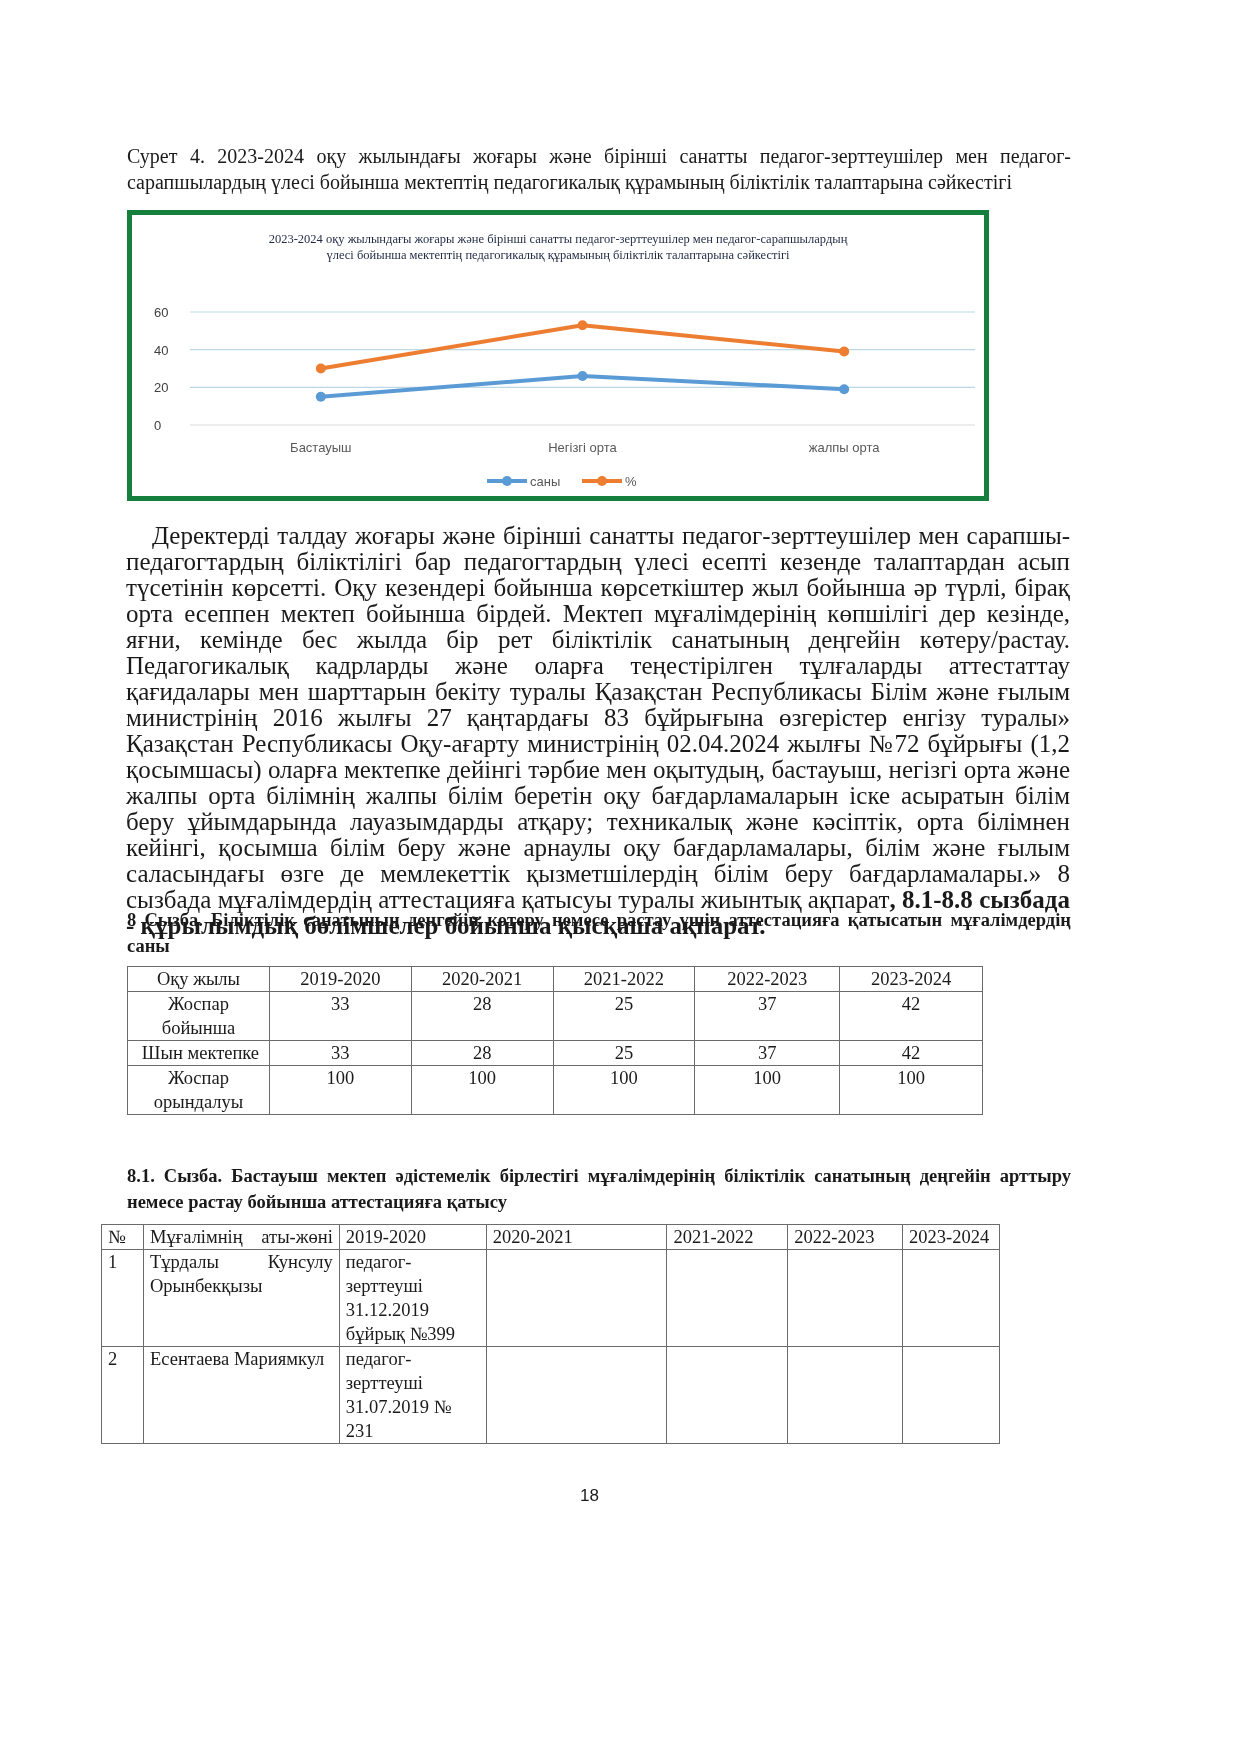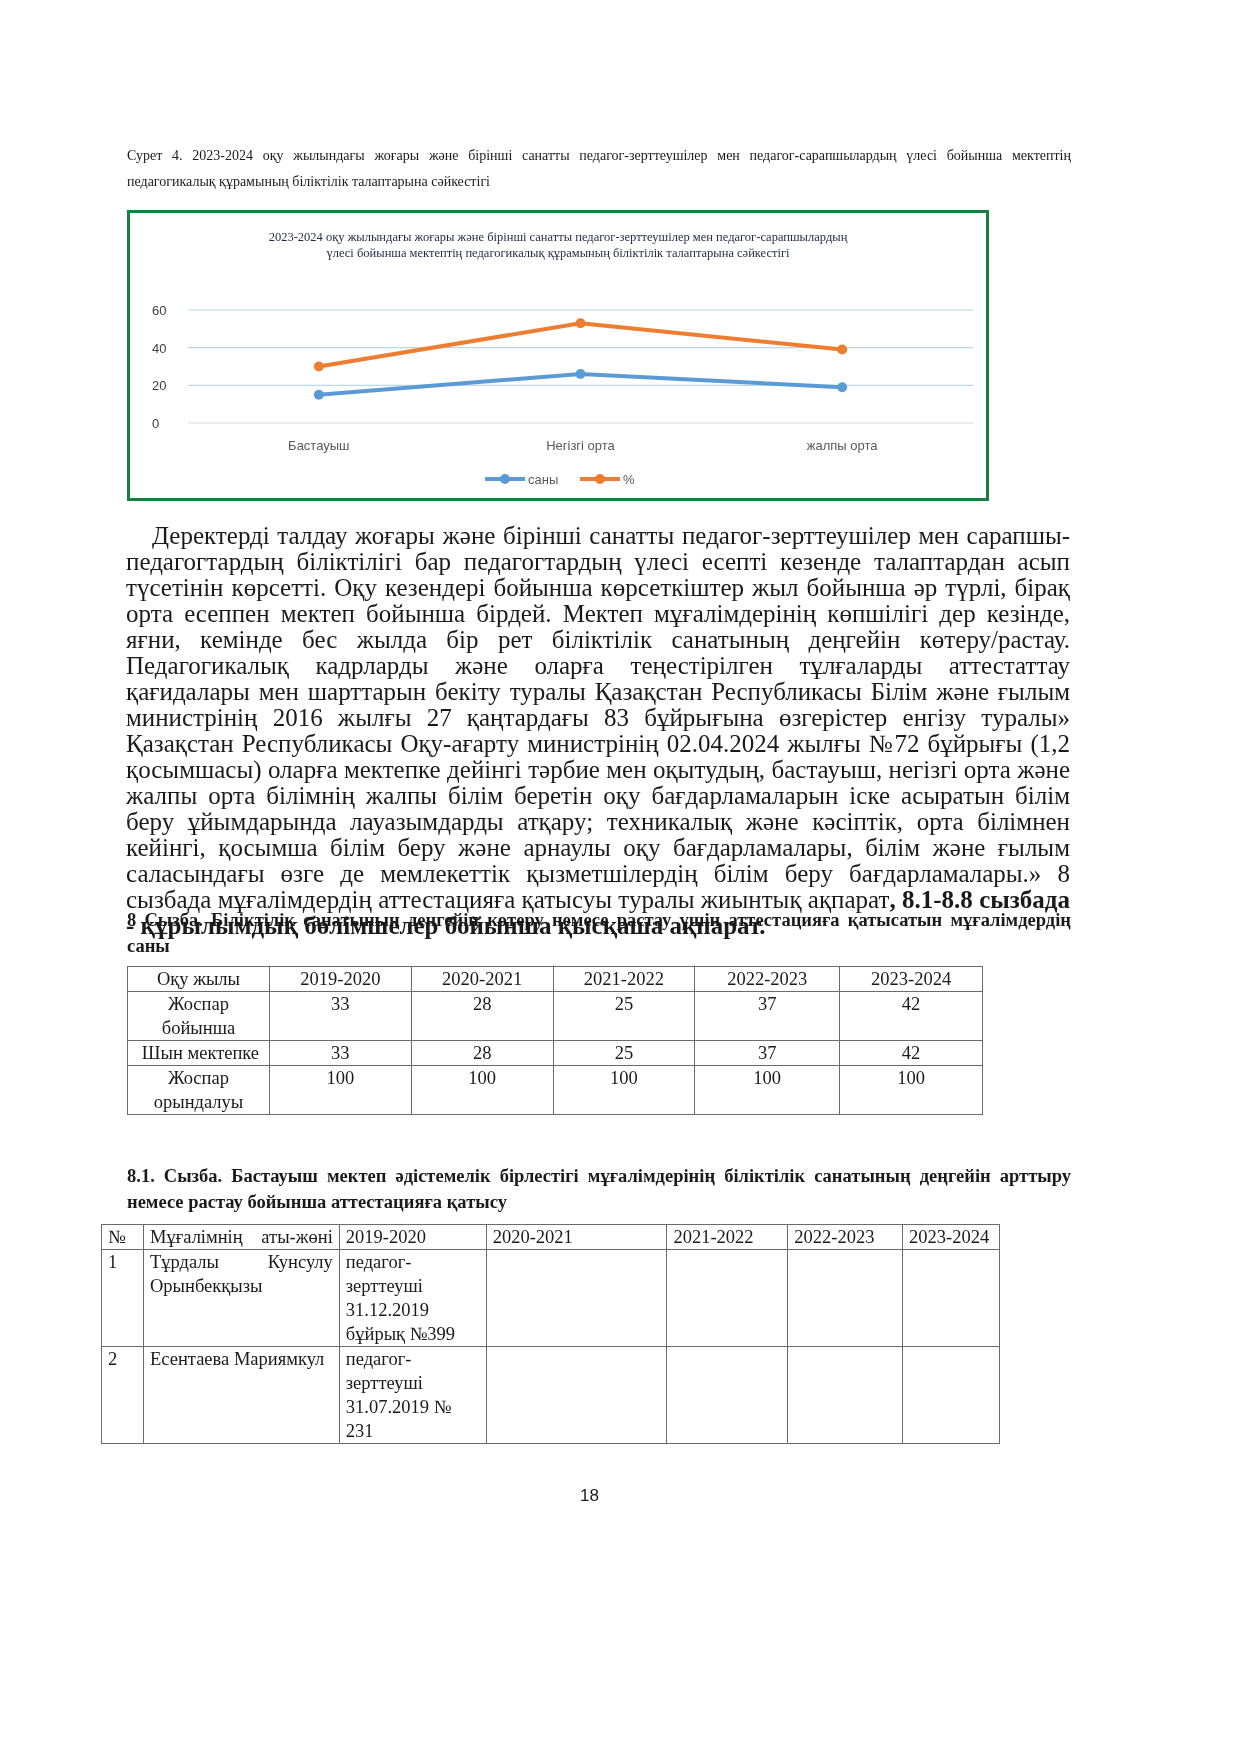--- a/index.html
+++ b/index.html
@@ -1,22 +1,22 @@
 <!DOCTYPE html>
 <html><head>
 <meta charset="utf-8">
 <style>
   html, body { margin: 0; padding: 0; background: #ffffff; }
   body { width: 1241px; height: 1754px; position: relative; overflow: hidden;
          font-family: "Liberation Serif", "DejaVu Serif", serif; color: #1a1a1a; }
   .abs { position: absolute; }
-  .caption { left: 127px; top: 143px; width: 944px; font-size: 14px; line-height: 26px;
+  .caption { left: 127px; top: 143px; width: 944px; font-size: 20px; line-height: 26px;
              text-align: justify; text-align-last: left; }
   .chart-box { left: 127px; top: 210px; width: 862px; height: 291px;
-               border: 3px solid #15803d; background: #fff; box-sizing: border-box; }
+               border: 5px solid #15803d; background: #fff; box-sizing: border-box; }
   .chart-title { position: absolute; left: 0; top: 16px; width: 100%; text-align: center;
                  font-size: 12.5px; line-height: 16px; color: #1f2a44; }
   .chart-svg { position: absolute; left: 0; top: 0; }
   .para { left: 126px; top: 523px; width: 944px; font-size: 25px; line-height: 26px;
           text-align: justify; text-indent: 26px; }
   .para b { font-weight: bold; }
   .heading { font-weight: bold; font-size: 18.5px; line-height: 26px; text-align: justify;
              text-align-last: left; }
   .h8 { left: 127px; top: 907px; width: 944px; }
   .h81 { left: 127px; top: 1163px; width: 944px; }

